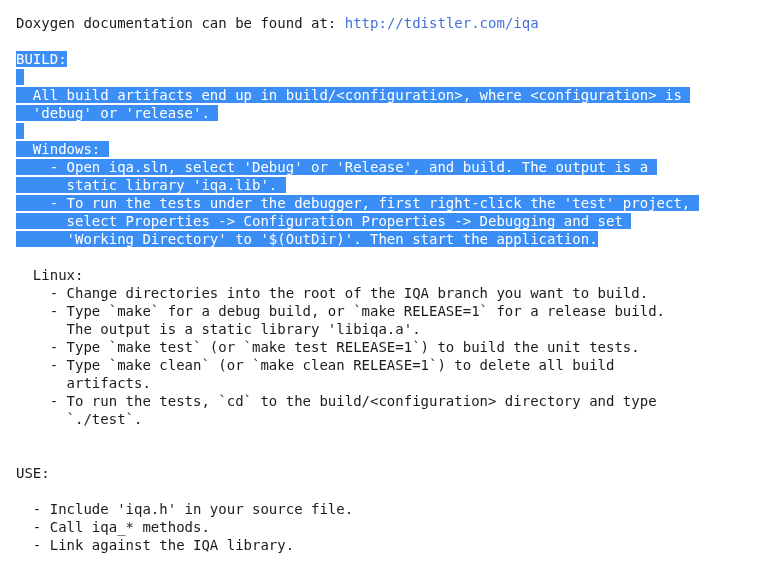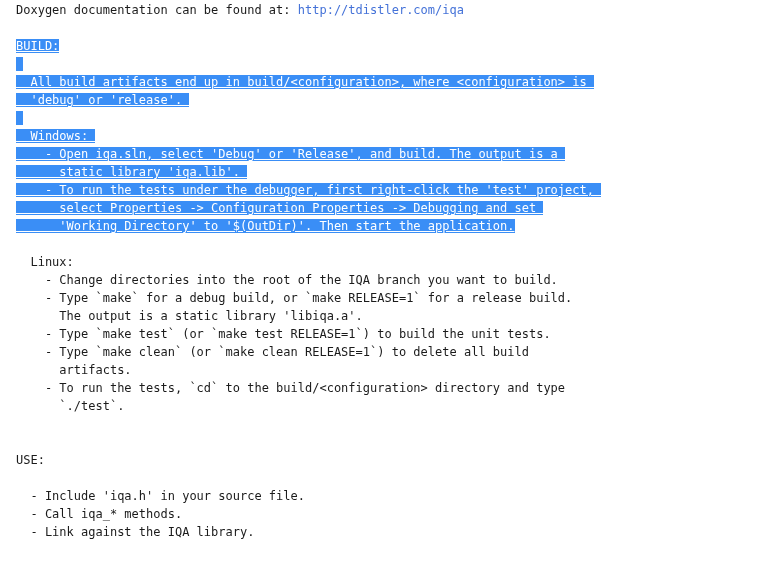--- a/index.html
+++ b/index.html
@@ -16,38 +16,37 @@
   }
   #doc {
     position: relative;
     width: 780px;
     height: 575px;
     background: #ffffff;
     padding: 0;
   }
   pre.textfile {
     margin: 0;
-    padding: 1px 0 0 16px;
+    padding: 14px 0 0 16px;
     font-family: "DejaVu Sans Mono", "Liberation Mono", monospace;
-    font-size: 12px;
+    font-size: 14px;
     line-height: 18px;
     color: #1b1b1b;
     white-space: pre;
     letter-spacing: 0px;
   }
   .line {
     display: block;
     height: 18px;
     white-space: pre;
   }
   
   .sel {
     background-color: #3a8ef6;
     color: #ffffff;
-    text-decoration: underline;
   }
   .link {
     color: #4472d8;
     text-decoration: none;
   }
   
   .sel-blank {
     background-color: #3a8ef6;
     color: #3a8ef6;
   }

